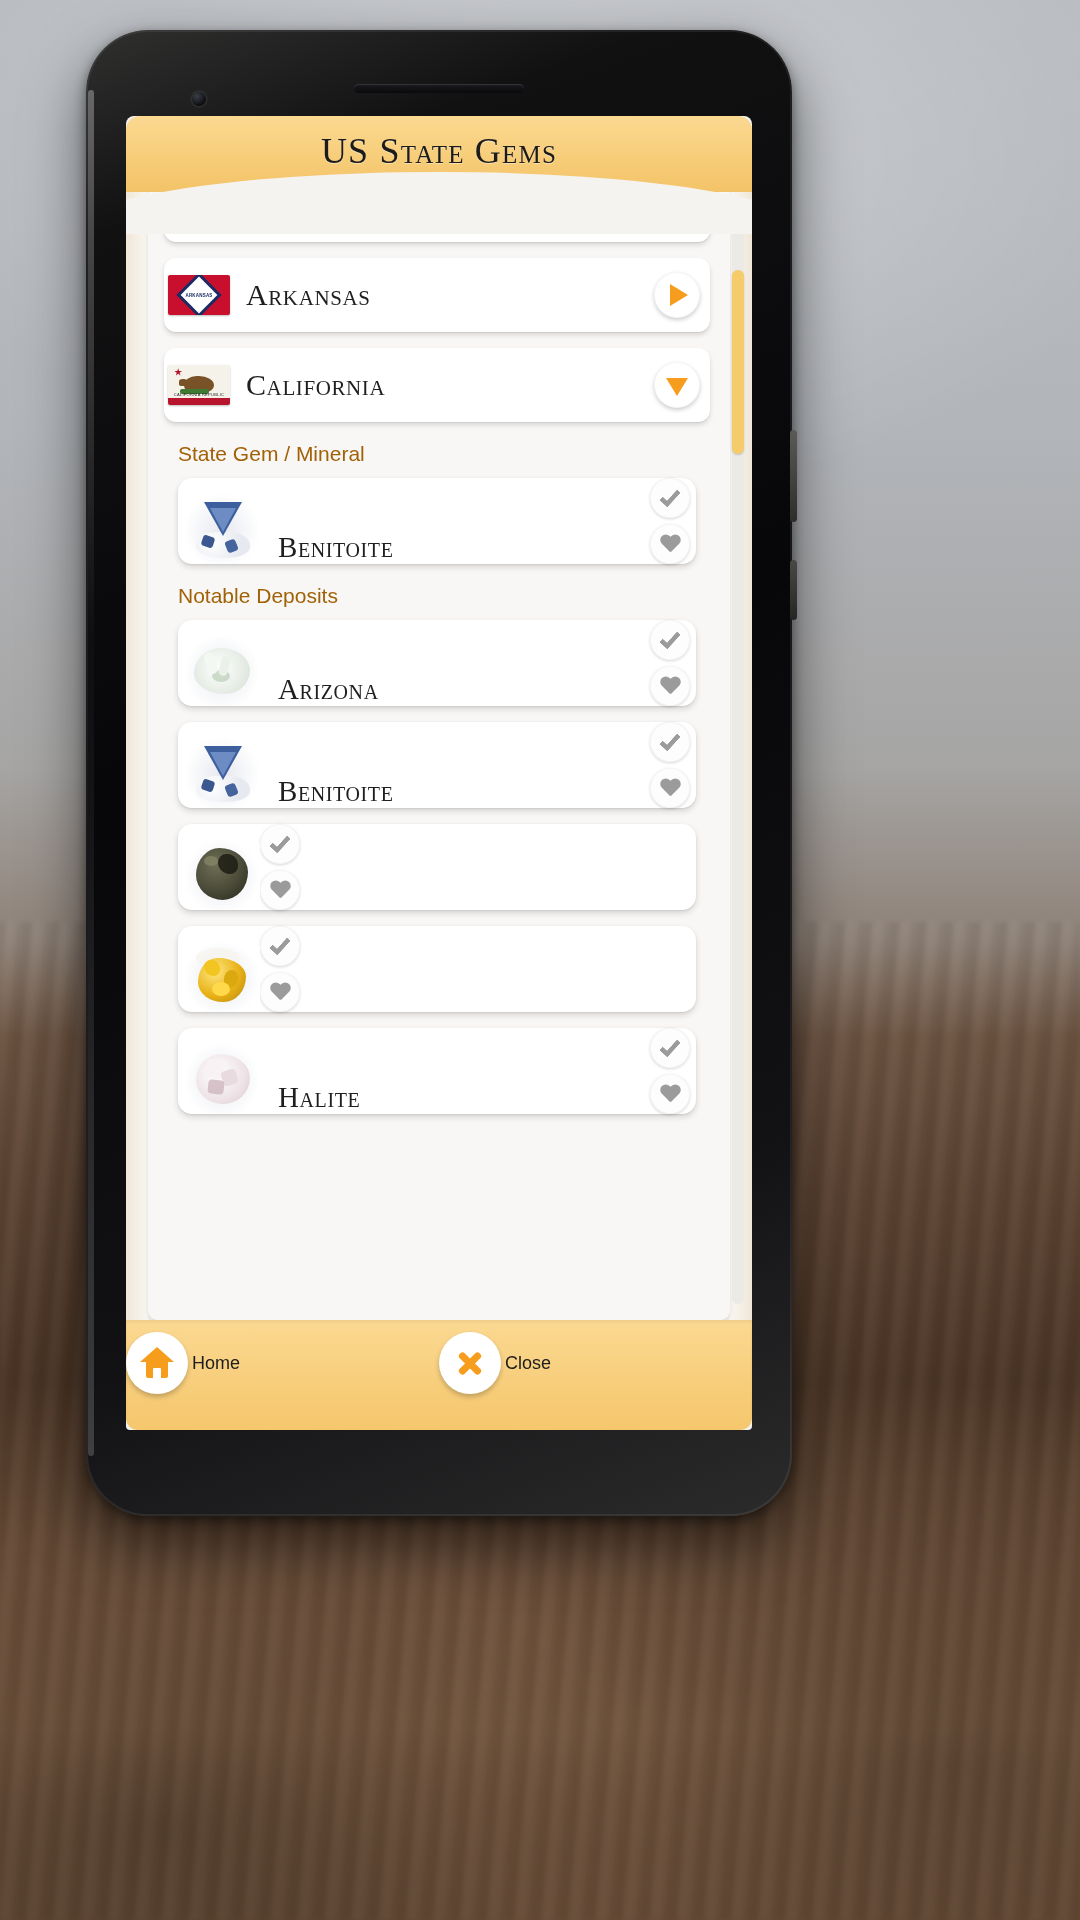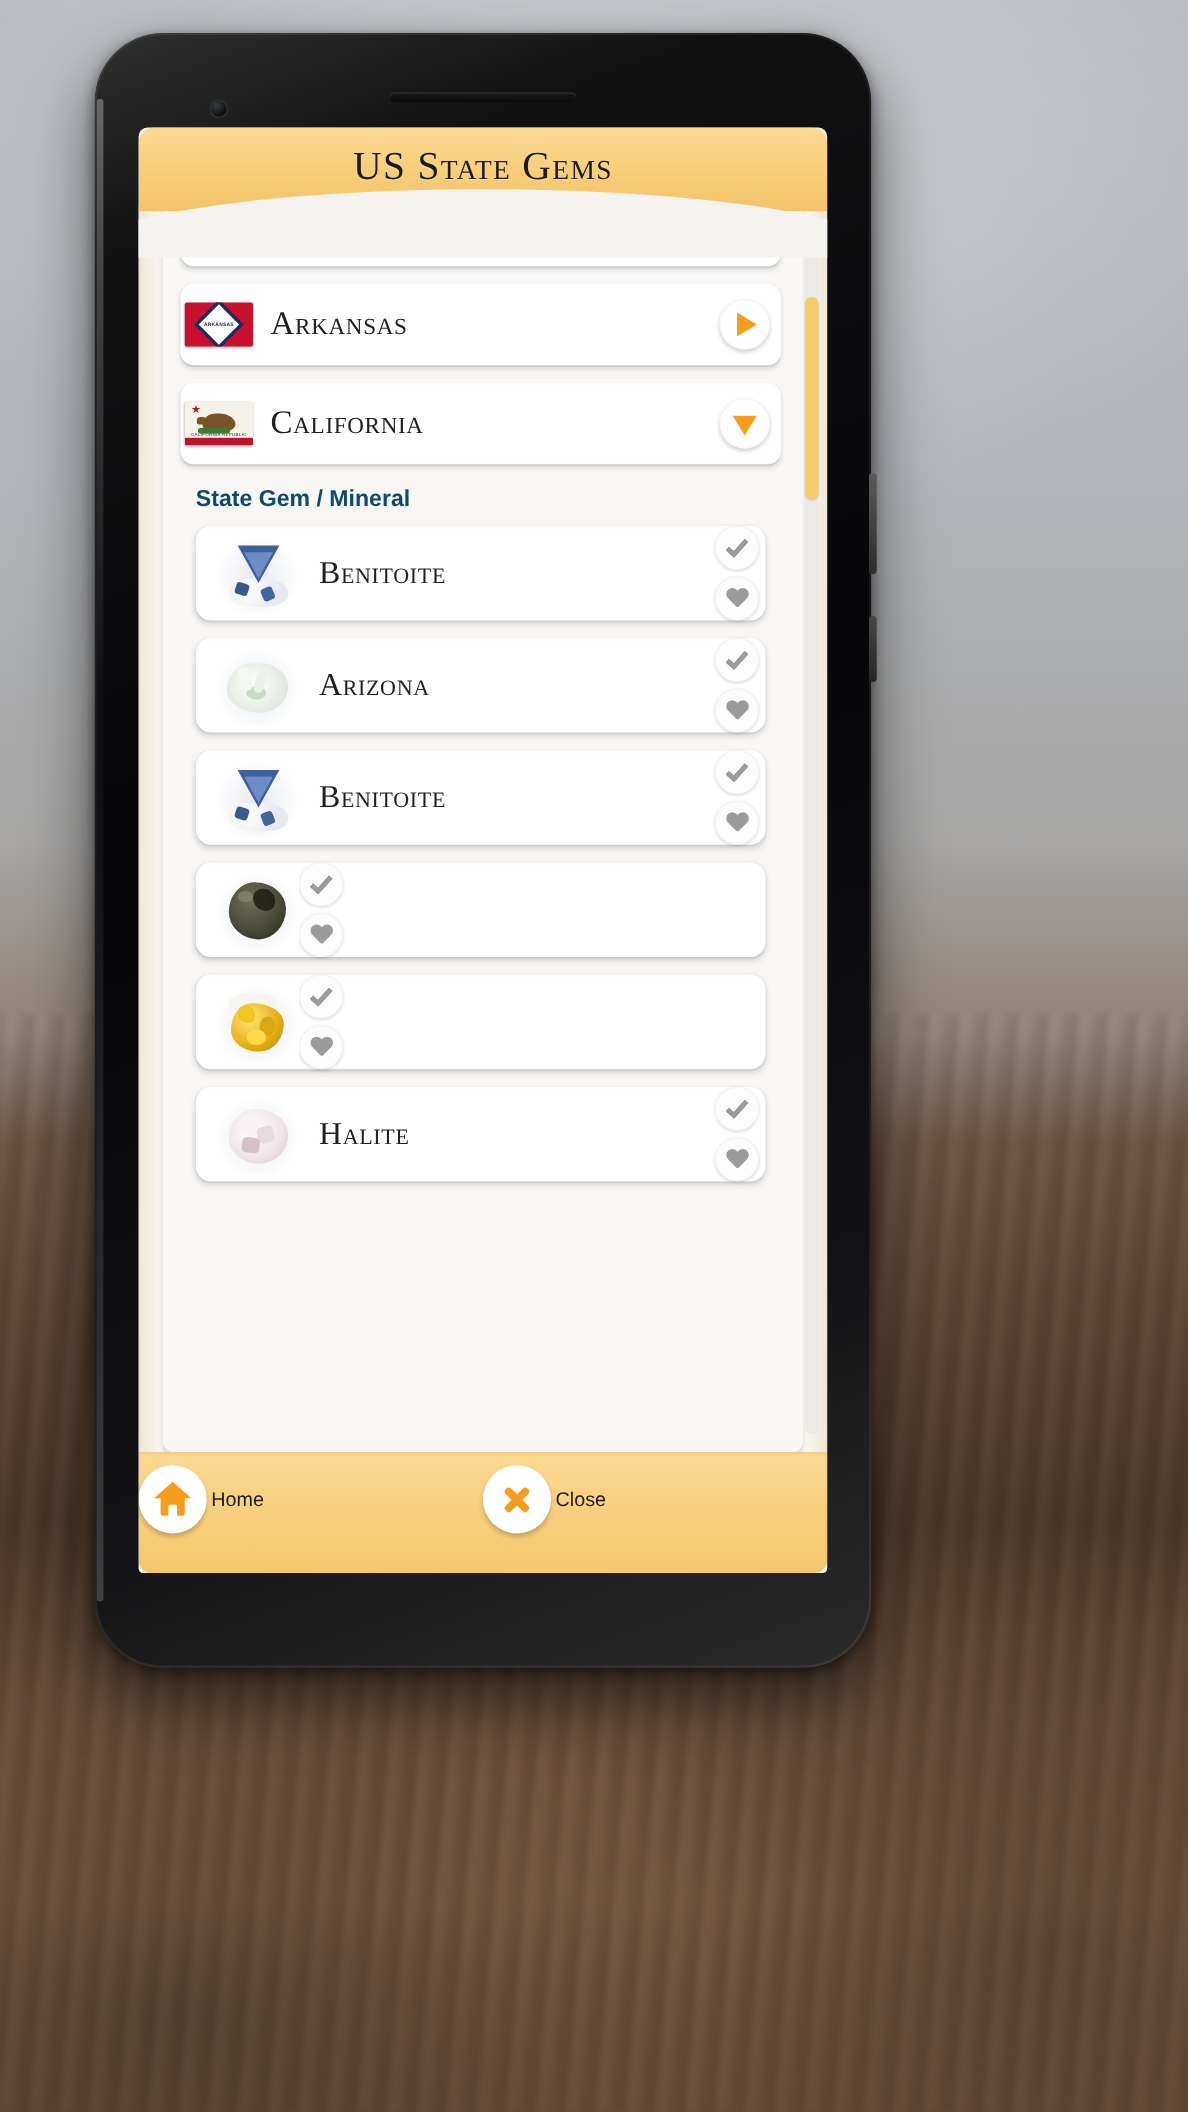--- a/index.html
+++ b/index.html
@@ -288,36 +288,36 @@
     width:0;height:0;
     border-top: 18px solid #f79d1e;
     border-left: 11px solid transparent;
     border-right: 11px solid transparent;
     margin-top:4px;
   }
 
   
   .section-head{
     font-size: 21px;
-    font-weight: 700;
-    color:#0c4a6e;
+    font-weight: 400;
+    color:#a16207;
     margin: 20px 0 12px 14px;
   }
 
   
   .gem-card{
     position:relative;
     display:flex;
-    align-items:center;
+    align-items:flex-end;
     height: 86px;
     margin: 0 14px 16px 14px;
     background:#ffffff;
     border-radius: 14px;
     box-shadow: 0 3px 6px rgba(0,0,0,.14), 0 1px 2px rgba(0,0,0,.08);
-    padding-left: 18px;
+    padding-left: 6px;
   }
   .gem-thumb{
     width:76px; height:74px;
     flex:0 0 76px;
     border-radius:10px;
     position:relative;
     overflow:hidden;
     background:#ffffff;
   }
   .gem-thumb .wash{
@@ -609,20 +609,21 @@
           <div class="gem-actions">
             <div class="round-icon">
                 <div class="check-mark"></div>
               </div>
             <div class="round-icon">
                 <div class="heart"></div>
               </div>
           </div>
         </div>
 
+        <div class="section-head">Notable Deposits</div>
 
 
         <div class="gem-card">
           <div class="gem-thumb gem-artinite">
             <div class="wash"></div>
               <div class="blob mx"></div>
             <div class="blob gr"></div>
               <div class="blob sp1"></div>
               <div class="blob sp2"></div>
           </div>

